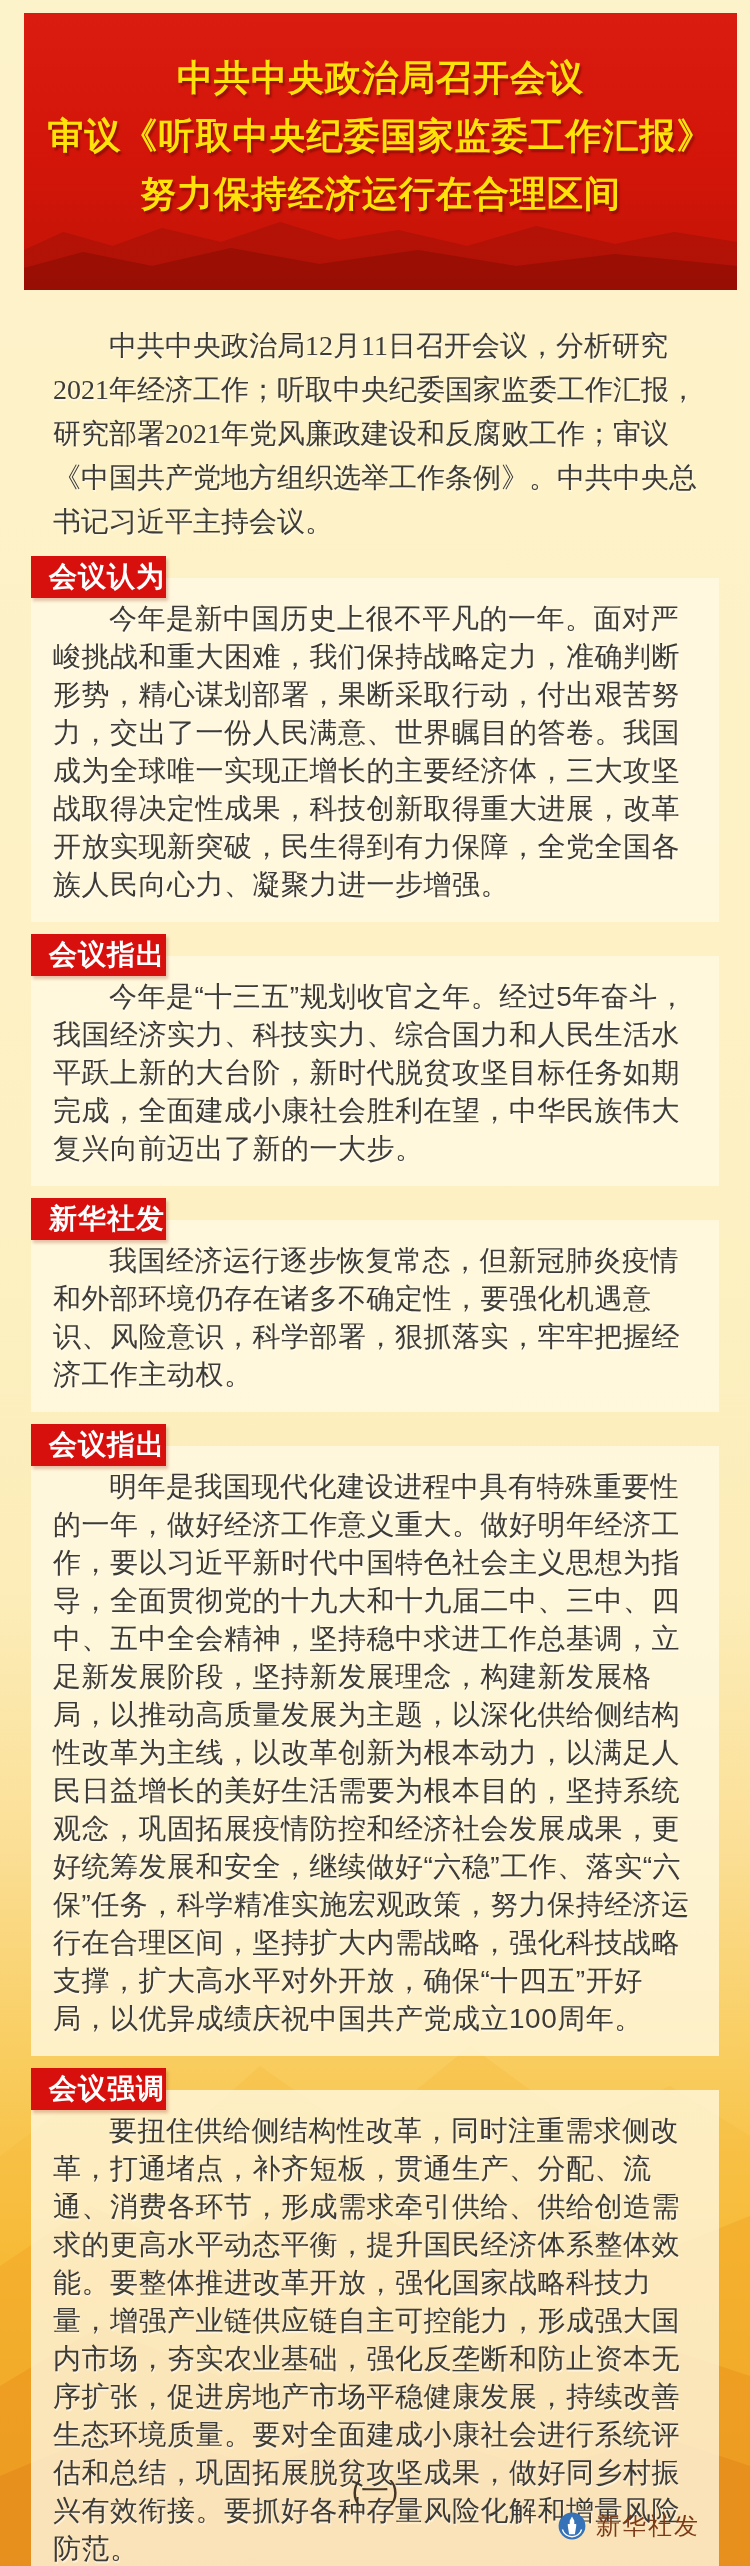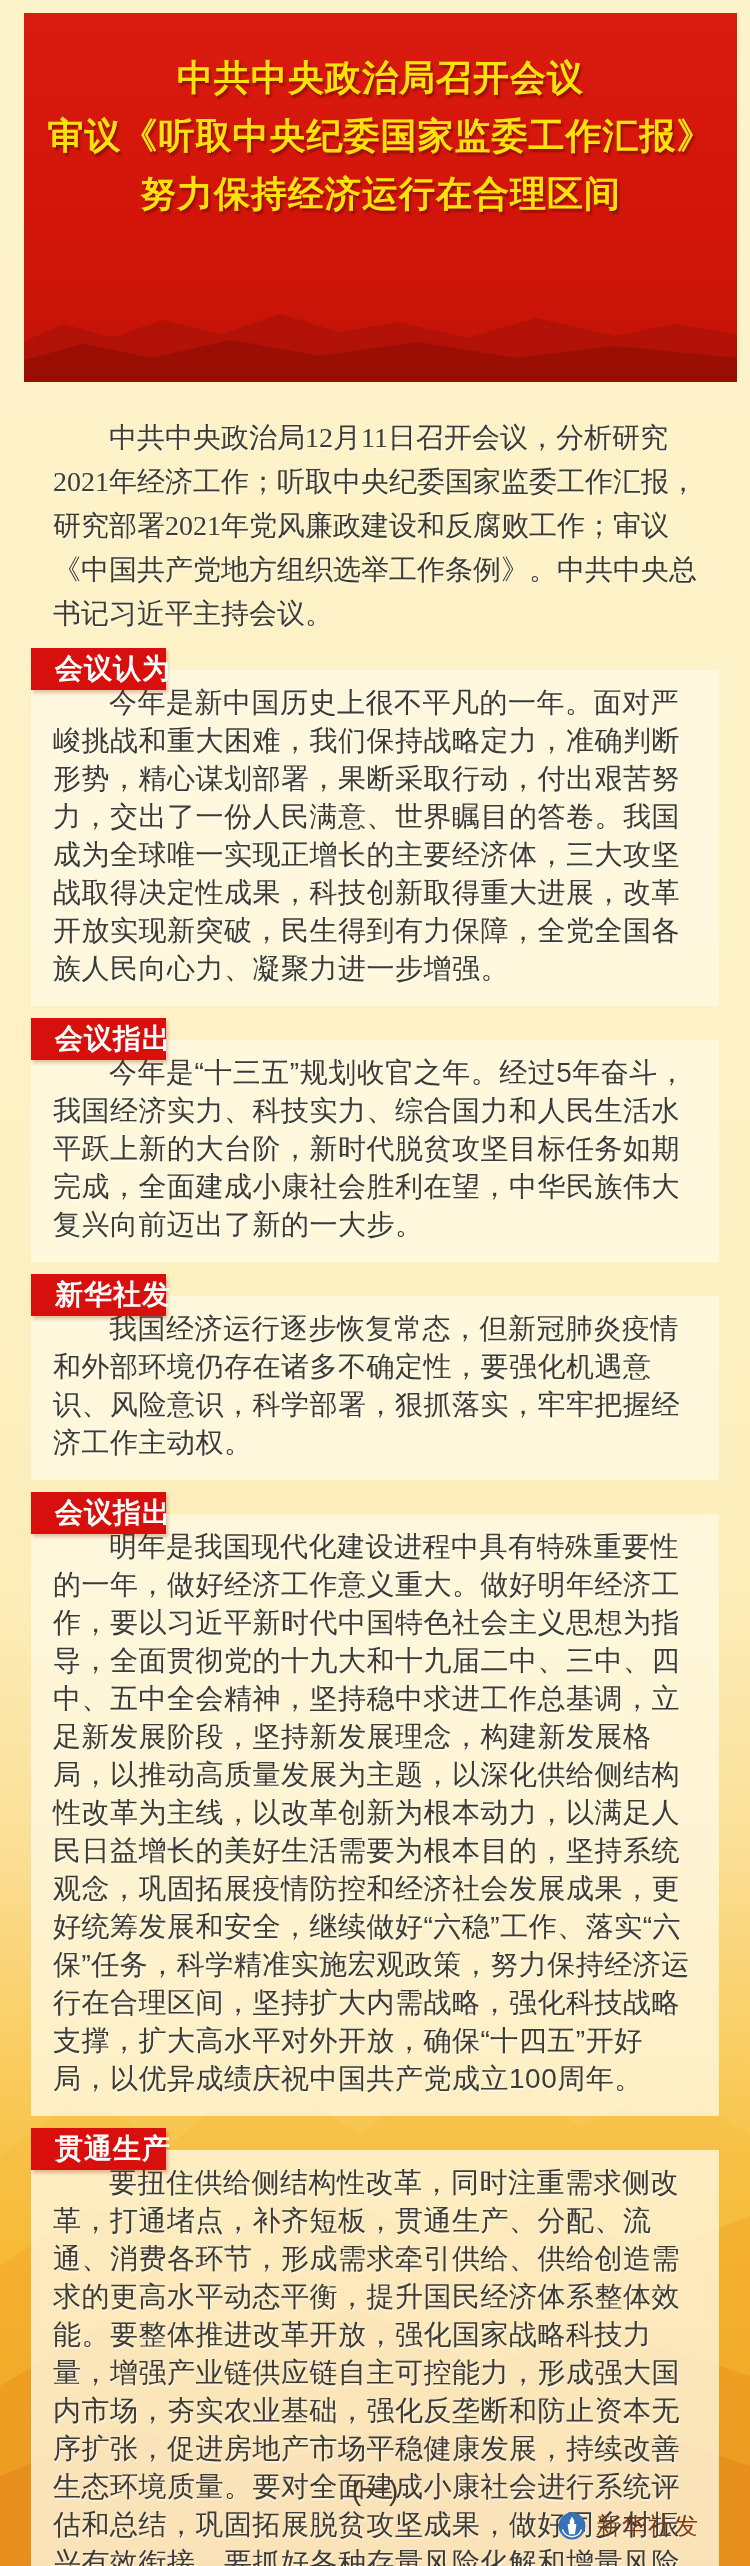--- a/index.html
+++ b/index.html
@@ -19,21 +19,21 @@
     left: 0; bottom: 0;
     width: 750px; height: 560px;
     z-index: 0;
   }
   .content { position: relative; z-index: 1; }
 
   
   .banner {
     position: relative;
     margin: 13px 13px 0 24px;
-    height: 369px;
+    height: 277px;
     background: linear-gradient(180deg, #da1b10 0%, var(--banner-red, #d31509) 55%, #c21307 100%);
     overflow: hidden;
   }
   .banner-mountains { position: absolute; left: 0; bottom: 0; width: 100%; height: 110px; }
   .banner-titles { position: relative; padding-top: 36px; }
   .banner-title-line {
     text-align: center;
     font-size: 36px;
     line-height: 58px;
     font-weight: bold;
@@ -63,32 +63,32 @@
     z-index: 2;
     width: 135px;
     height: 42px;
     margin-bottom: -20px;
     background: var(--badge-red, #d8100d);
     box-shadow: 2px 3px 3px rgba(150, 30, 10, 0.25);
     display: flex;
     align-items: center;
   }
   .badge-text {
-    padding-left: 24px;
+    padding-left: 18px;
     font-size: 28px;
     font-weight: bold;
     color: #ffffff;
     letter-spacing: 1px;
     white-space: nowrap;
   }
   .panel {
     position: relative;
     z-index: 1;
     background: rgba(255, 250, 228, 0.78);
-    padding: 14px 20px 18px 22px;
+    padding: 22px 20px 18px 22px;
   }
   .panel p {
     margin: 0;
     font-size: 28px;
     line-height: 38px;
     color: var(--text-dark, #3d3b37);
     text-indent: 2em;
     font-weight: 500;
     text-shadow: 1px 2px 1px rgba(255,255,255,0.55);
     letter-spacing: 0.5px;
@@ -182,21 +182,21 @@
     <div class="badge">
       <span class="badge-text">会议指出</span>
     </div>
     <div class="panel">
       <p>明年是我国现代化建设进程中具有特殊重要性的一年，做好经济工作意义重大。做好明年经济工作，要以习近平新时代中国特色社会主义思想为指导，全面贯彻党的十九大和十九届二中、三中、四中、五中全会精神，坚持稳中求进工作总基调，立足新发展阶段，坚持新发展理念，构建新发展格局，以推动高质量发展为主题，以深化供给侧结构性改革为主线，以改革创新为根本动力，以满足人民日益增长的美好生活需要为根本目的，坚持系统观念，巩固拓展疫情防控和经济社会发展成果，更好统筹发展和安全，继续做好“六稳”工作、落实“六保”任务，科学精准实施宏观政策，努力保持经济运行在合理区间，坚持扩大内需战略，强化科技战略支撑，扩大高水平对外开放，确保“十四五”开好局，以优异成绩庆祝中国共产党成立100周年。</p>
     </div>
   </section>
 
   <section class="section">
     <div class="badge">
-      <span class="badge-text">贯通生产</span>
+      <span class="badge-text">会议强调</span>
     </div>
     <div class="panel">
       <p>要扭住供给侧结构性改革，同时注重需求侧改革，打通堵点，补齐短板，贯通生产、分配、流通、消费各环节，形成需求牵引供给、供给创造需求的更高水平动态平衡，提升国民经济体系整体效能。要整体推进改革开放，强化国家战略科技力量，增强产业链供应链自主可控能力，形成强大国内市场，夯实农业基础，强化反垄断和防止资本无序扩张，促进房地产市场平稳健康发展，持续改善生态环境质量。要对全面建成小康社会进行系统评估和总结，巩固拓展脱贫攻坚成果，做好同乡村振兴有效衔接。要抓好各种存量风险化解和增量风险防范。</p>
     </div>
   </section>
 
 </div>
 
 </div>
 

